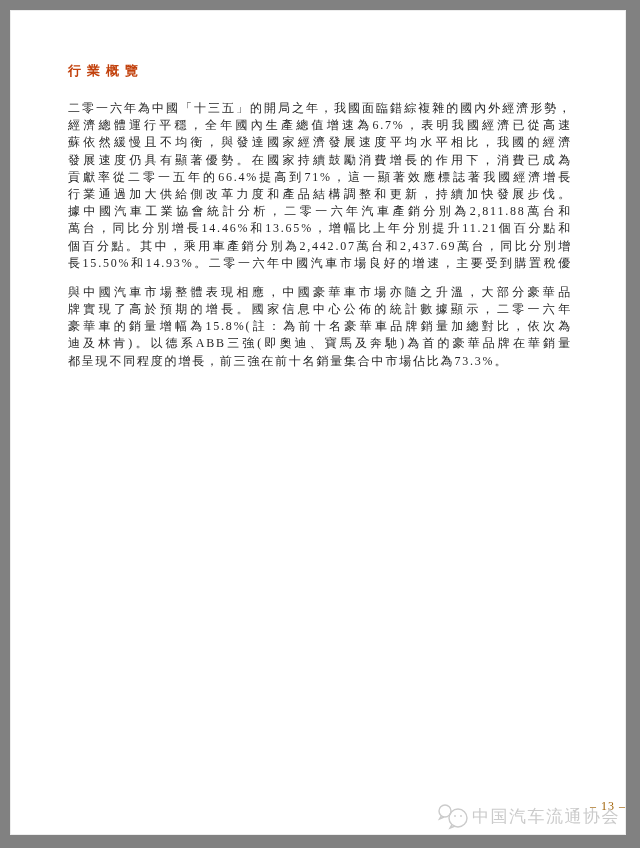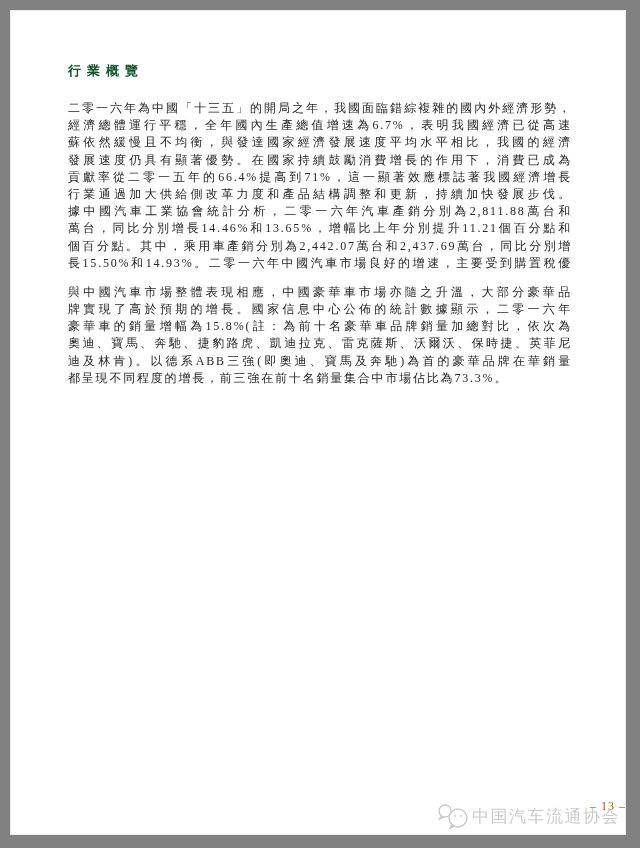--- a/index.html
+++ b/index.html
@@ -27,21 +27,21 @@
     position: absolute;
     left: 58px;
     top: 53px;
     width: 504px;
   }
   .doc-title {
     font-size: 13px;
     line-height: 16px;
     font-weight: bold;
     letter-spacing: 6px;
-    color: #14532d;
+    color: #c2410c;
     margin: 0 0 21px 0;
   }
   .paragraph {
     margin: 0 0 12px 0;
   }
   .line {
     font-size: 12px;
     line-height: 17.2px;
     height: 17.2px;
     color: #262626;
@@ -101,21 +101,20 @@
           <div class="line">行業通過加大供給側改革力度和產品結構調整和更新，持續加快發展步伐。</div>
           <div class="line">據中國汽車工業協會統計分析，二零一六年汽車產銷分別為2,811.88萬台和2,802.82</div>
           <div class="line">萬台，同比分別增長14.46%和13.65%，增幅比上年分別提升11.21個百分點和8.97</div>
           <div class="line">個百分點。其中，乘用車產銷分別為2,442.07萬台和2,437.69萬台，同比分別增</div>
           <div class="line">長15.50%和14.93%。二零一六年中國汽車市場良好的增速，主要受到購置稅優</div>
         </div>
         <div class="paragraph">
           <div class="line">與中國汽車市場整體表現相應，中國豪華車市場亦隨之升溫，大部分豪華品</div>
           <div class="line">牌實現了高於預期的增長。國家信息中心公佈的統計數據顯示，二零一六年</div>
           <div class="line">豪華車的銷量增幅為15.8%(註：為前十名豪華車品牌銷量加總對比，依次為</div>
-          <div class="line">奧迪、寶馬、奔馳、捷豹路虎、凱迪拉克、雷克薩斯、沃爾沃、保時捷、英菲尼</div>
           <div class="line">迪及林肯)。以德系ABB三強(即奧迪、寶馬及奔馳)為首的豪華品牌在華銷量</div>
           <div class="line para-last">都呈現不同程度的增長，前三強在前十名銷量集合中市場佔比為73.3%。</div>
         </div>
       </div>
   </div>
 
   <div class="page-number">– 13 –</div>
 
   <div class="watermark">
     <span class="watermark-icon">

